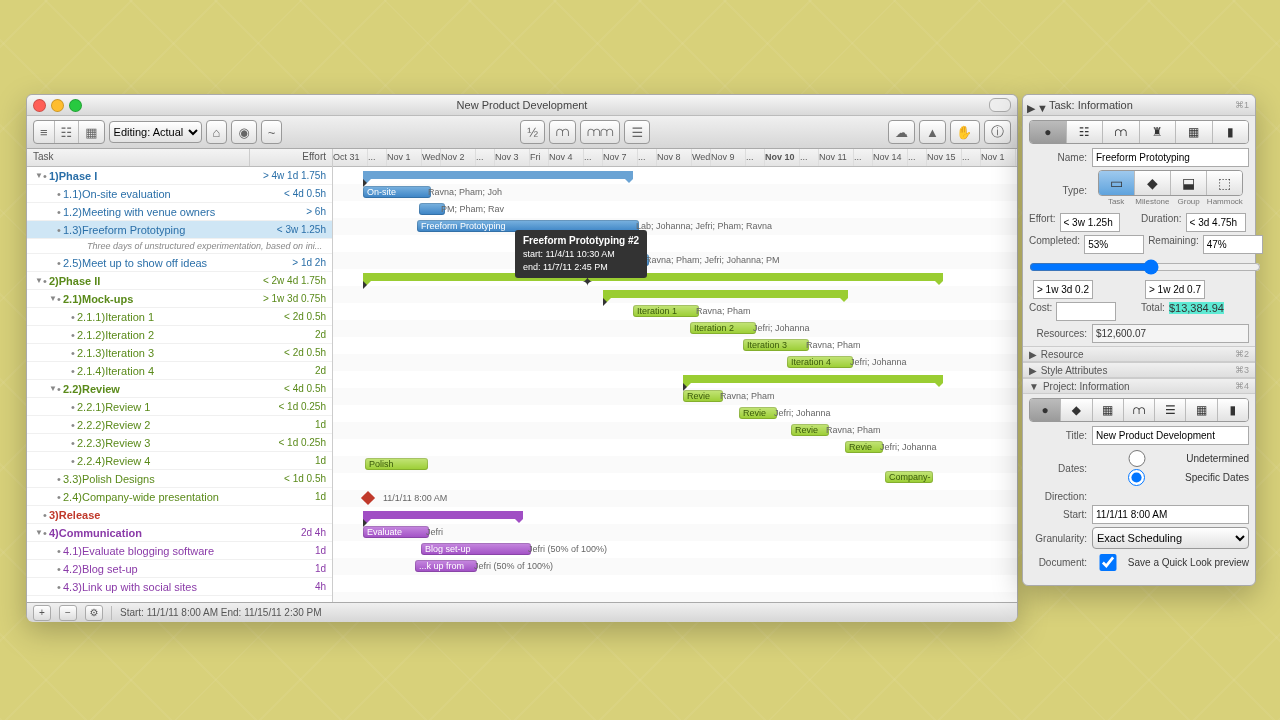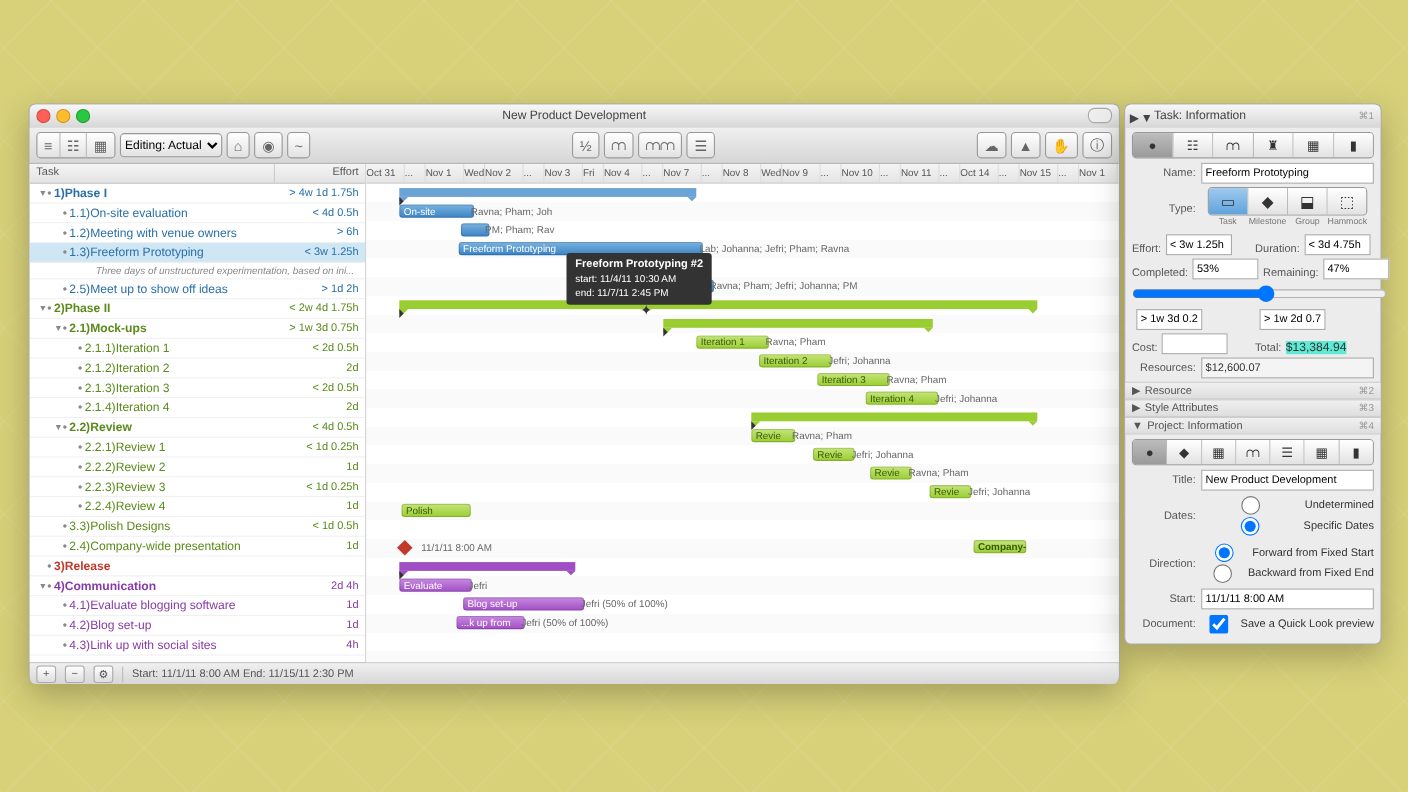--- a/index.html
+++ b/index.html
@@ -61,21 +61,21 @@
 .insp .titlebar{text-align:left;padding-left:20px}
 .insp .segbar{display:flex;height:22px;margin:4px 6px;border:1px solid #999;border-radius:4px;overflow:hidden}
 .insp .segbar .sp{flex:1;display:flex;align-items:center;justify-content:center;font-size:12px;border-right:1px solid #bbb;background:linear-gradient(#fff,#e2e2e2)}
 .insp .segbar .sp:last-child{border:none}
 .insp .segbar .sp.act{background:linear-gradient(#bcbcbc,#9a9a9a)}
 .fld{display:flex;align-items:center;margin:3px 6px;font-size:10px}
 .fld label{width:58px;text-align:right;margin-right:5px;color:#555}
 .fld input,.fld .val{flex:1;height:17px;font-size:10px;padding:0 3px;border:1px solid #aaa;background:#fff}
 .fld .val{line-height:17px}
 .fld2{display:flex;gap:4px;margin:3px 6px}
-.fld2>div{flex:1;display:flex;align-items:flex-end}
+.fld2>div{flex:1;display:flex;align-items:flex-start}
 .fld2 label{text-align:right;margin-right:4px;color:#555;font-size:10px}
 .fld2 input{width:52px;height:17px;font-size:10px;padding:0 3px;border:1px solid #aaa}
 .tpseg{display:flex;margin:0 6px;border:1px solid #999;border-radius:4px;overflow:hidden}
 .tpseg .tp{flex:1;text-align:center;padding:4px 0;border-right:1px solid #bbb;background:linear-gradient(#fff,#e2e2e2);font-size:14px}
 .tpseg .tp.act{background:linear-gradient(#9ec9ee,#5fa3dd)}
 .tpseg .tp:last-child{border:none}
 .tplbl{display:flex;margin:1px 6px 4px;font-size:8px;color:#777}
 .tplbl span{flex:1;text-align:center}
 .secrow{height:14px;background:linear-gradient(#f0f0f0,#dedede);border-top:1px solid #ccc;border-bottom:1px solid #ccc;padding:0 6px;font-size:10px;color:#555;display:flex;align-items:center;gap:4px}
 .secrow .sc{margin-left:auto;font-size:9px;color:#999}
@@ -301,25 +301,25 @@
           <div class="d" style="width: 34px;">Nov 3</div>
           <div class="d" style="width: 18px;">Fri</div>
           <div class="d" style="width: 34px;">Nov 4</div>
           <div class="d" style="width: 18px;">...</div>
           <div class="d" style="width: 34px;">Nov 7</div>
           <div class="d" style="width: 18px;">...</div>
           <div class="d" style="width: 34px;">Nov 8</div>
           <div class="d" style="width: 18px;">Wed</div>
           <div class="d" style="width: 34px;">Nov 9</div>
           <div class="d" style="width: 18px;">...</div>
-          <div class="d" style="width: 34px;">Nov 10</div>
+          <div class="d" style="width: 34px; font-weight: bold;">Nov 10</div>
           <div class="d" style="width: 18px;">...</div>
           <div class="d" style="width: 34px;">Nov 11</div>
           <div class="d" style="width: 18px;">...</div>
-          <div class="d" style="width: 34px;">Oct 14</div>
+          <div class="d" style="width: 34px;">Nov 14</div>
           <div class="d" style="width: 18px;">...</div>
           <div class="d" style="width: 34px;">Nov 15</div>
           <div class="d" style="width: 18px;">...</div>
           <div class="d" style="width: 34px;">Nov 1</div>
         </div>
       <div class="gbody" id="gbody">
         <div class="tooltip" style="left:182px;top:63px">
           <b>Freeform Prototyping #2</b><br>
           <span>start:   11/4/11 10:30 AM</span><br>
           <span>end:   11/7/11 2:45 PM</span>
@@ -347,21 +347,21 @@
           <div class="gsum gr" style="left: 350px; width: 260px; top: 208px;"></div>
           <div class="gbar gb-green" style="left: 350px; width: 32px; top: 223px;">Revie</div>
           <div class="glbl" style="left: 387px; top: 221px;">Ravna; Pham</div>
           <div class="gbar gb-green" style="left: 406px; width: 30px; top: 240px;">Revie</div>
           <div class="glbl" style="left: 441px; top: 238px;">Jefri; Johanna</div>
           <div class="gbar gb-green" style="left: 458px; width: 30px; top: 257px;">Revie</div>
           <div class="glbl" style="left: 493px; top: 255px;">Ravna; Pham</div>
           <div class="gbar gb-green" style="left: 512px; width: 30px; top: 274px;">Revie</div>
           <div class="glbl" style="left: 547px; top: 272px;">Jefri; Johanna</div>
           <div class="gbar gb-green" style="left: 32px; width: 55px; top: 291px;">Polish</div>
-          <div class="gbar gb-green" style="left: 552px; width: 40px; top: 324px; font-weight: bold;">Company-</div>
+          <div class="gbar gb-green" style="left: 552px; width: 40px; top: 304px;">Company-</div>
           <div class="mile" style="left: 30px; top: 326px;"></div>
           <div class="glbl" style="left: 50px; top: 323px;">11/1/11 8:00 AM</div>
           <div class="gsum pu" style="left: 30px; width: 160px; top: 344px;"></div>
           <div class="gbar gb-purple" style="left: 30px; width: 58px; top: 359px;">Evaluate</div>
           <div class="glbl" style="left: 93px; top: 357px;">Jefri</div>
           <div class="gbar gb-purple" style="left: 88px; width: 102px; top: 376px;">Blog set-up</div>
           <div class="glbl" style="left: 195px; top: 374px;">Jefri (50% of 100%)</div>
           <div class="gbar gb-purple" style="left: 82px; width: 54px; top: 393px;">...k up from</div>
           <div class="glbl" style="left: 141px; top: 391px;">Jefri (50% of 100%)</div>
         </div>
@@ -495,34 +495,28 @@
           <span>Undetermined</span>
         </div>
         <div class="rad">
           <input type="radio" checked="" style="">
           <span>Specific Dates</span>
         </div>
       </div>
     </div>
   <div class="fld">
       <label>Direction:</label>
-      <div style="flex:1">
-        <div class="rad">
-          <input type="radio" checked="" style="">
-          <span>Forward from Fixed Start</span>
-        </div>
-        <div class="rad">
-          <input type="radio" style="">
-          <span>Backward from Fixed End</span>
-        </div>
-      </div>
     </div>
   <div class="fld">
       <label>Start:</label>
       <input value="11/1/11 8:00 AM" style="">
+    </div>
+  <div class="fld">
+      <label>Granularity:</label>
+      <select class="drp" style="flex:1"><option>Exact Scheduling</option></select>
     </div>
   <div class="fld">
       <label>Document:</label>
       <div class="rad" style="flex:1">
         <input type="checkbox" checked="" style="">
         <span>Save a Quick Look preview</span>
       </div>
     </div>
 </div>
 

